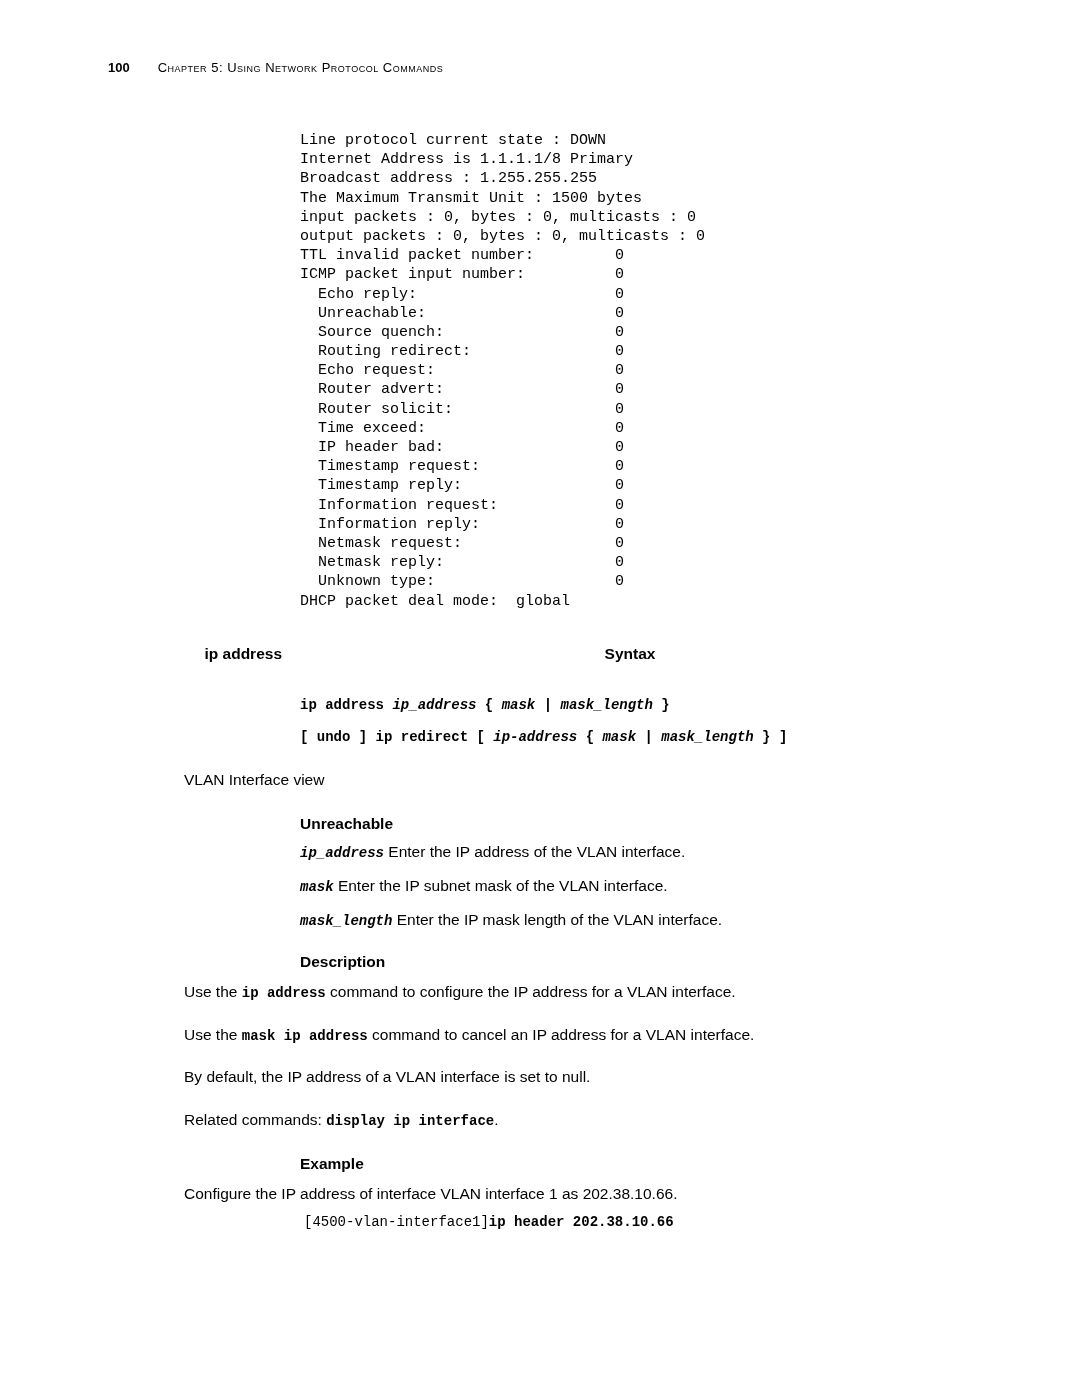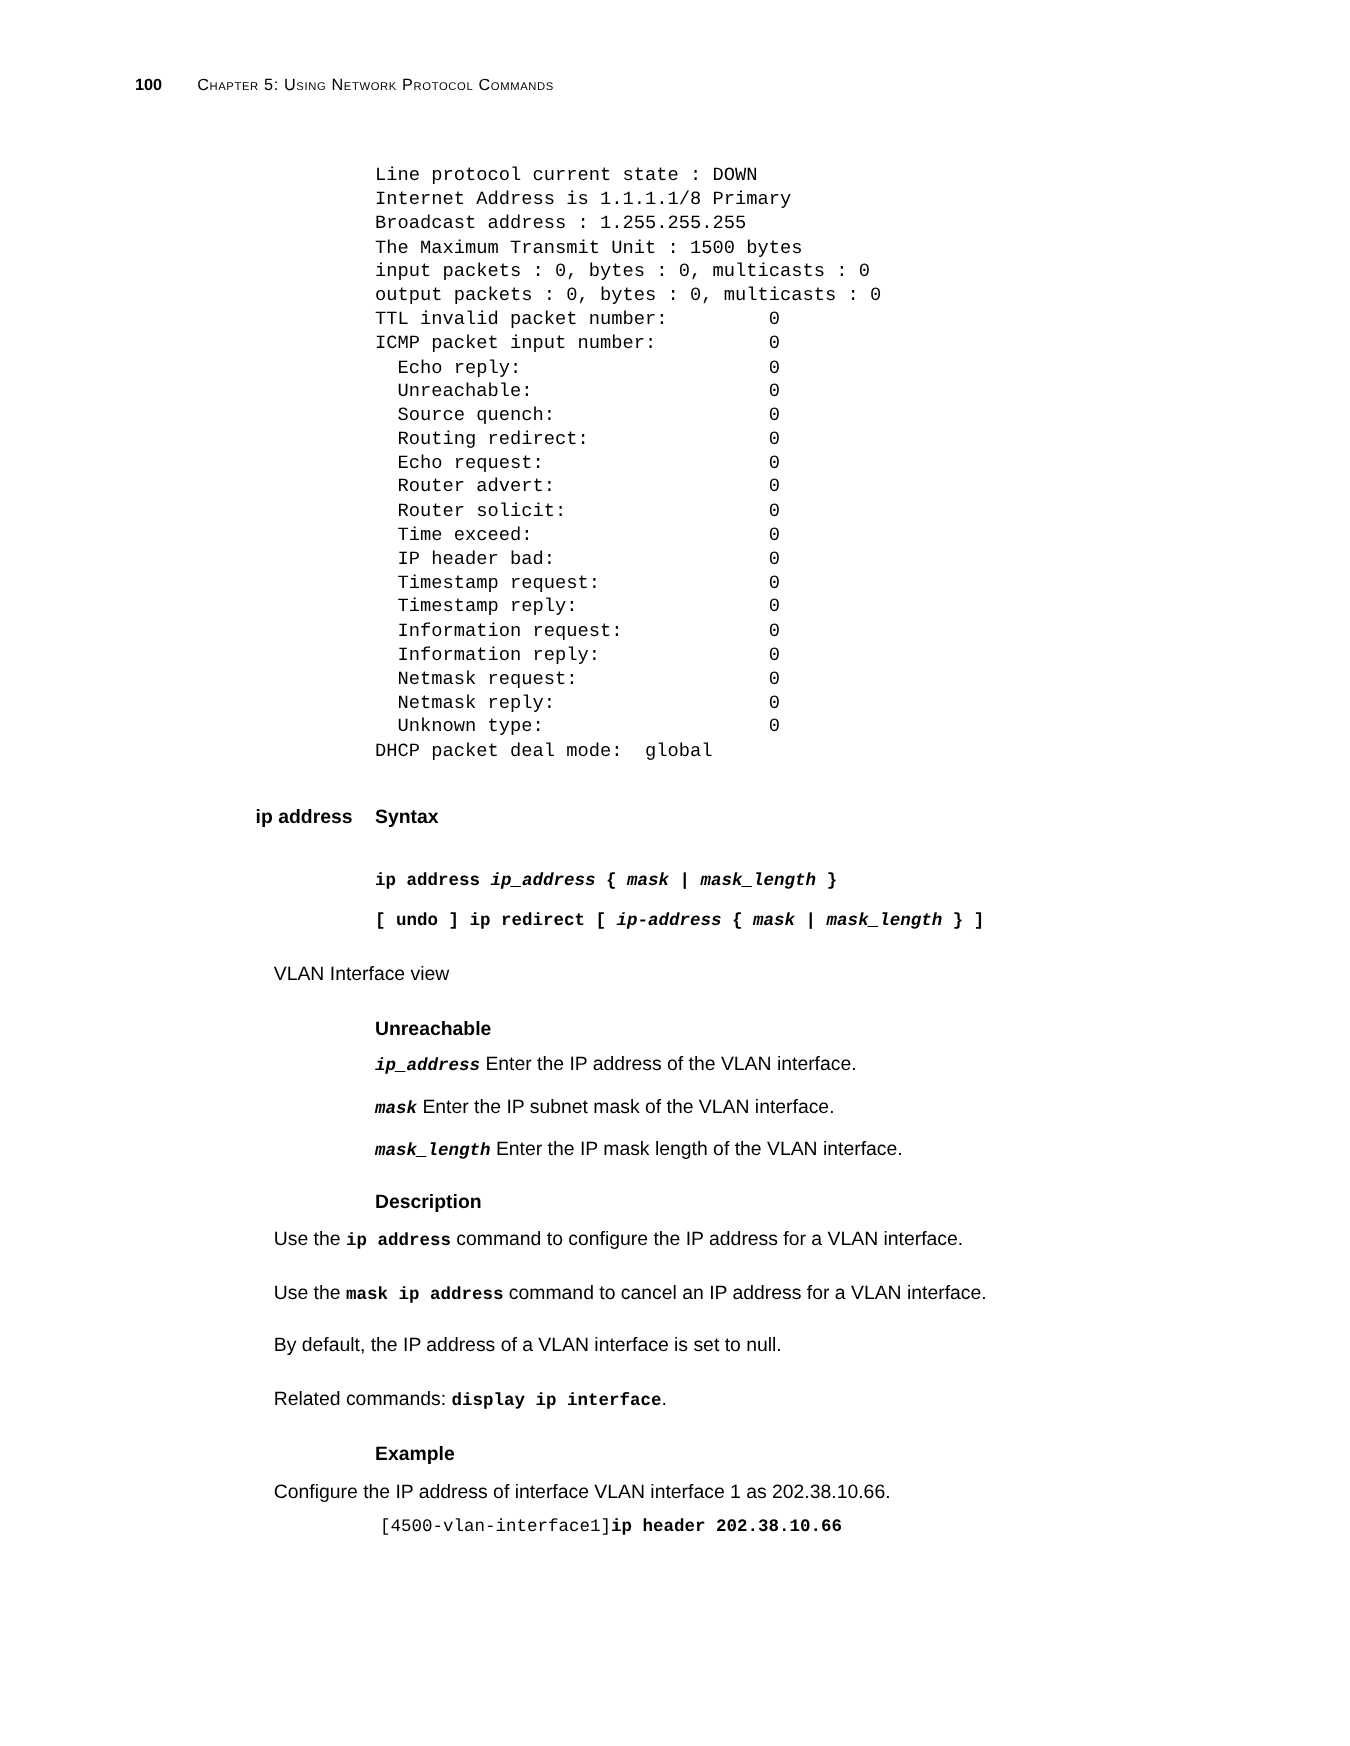--- a/index.html
+++ b/index.html
@@ -60,33 +60,34 @@
       flex: 1;
     }
     .section-heading {
       font-weight: bold;
       font-size: 15.5px;
       margin-left: 192px;
       margin-bottom: 10px;
     }
     .section-heading.first {
       margin-left: 0;
+      text-align: center;
     }
     .syntax-line {
       font-family: "Courier New", Courier, monospace;
       font-size: 14px;
       font-weight: bold;
       margin-left: 192px;
       margin-bottom: 16px;
     }
     .syntax-line .italic {
       font-style: italic;
     }
     .body-text {
-      margin-left: 111px;
+      margin-left: 76px;
       margin-bottom: 20px;
       font-size: 15.5px;
       line-height: 1.45;
     }
     .param-line {
       margin-left: 192px;
       margin-bottom: 16px;
       font-size: 15.5px;
     }
     .param-name {

